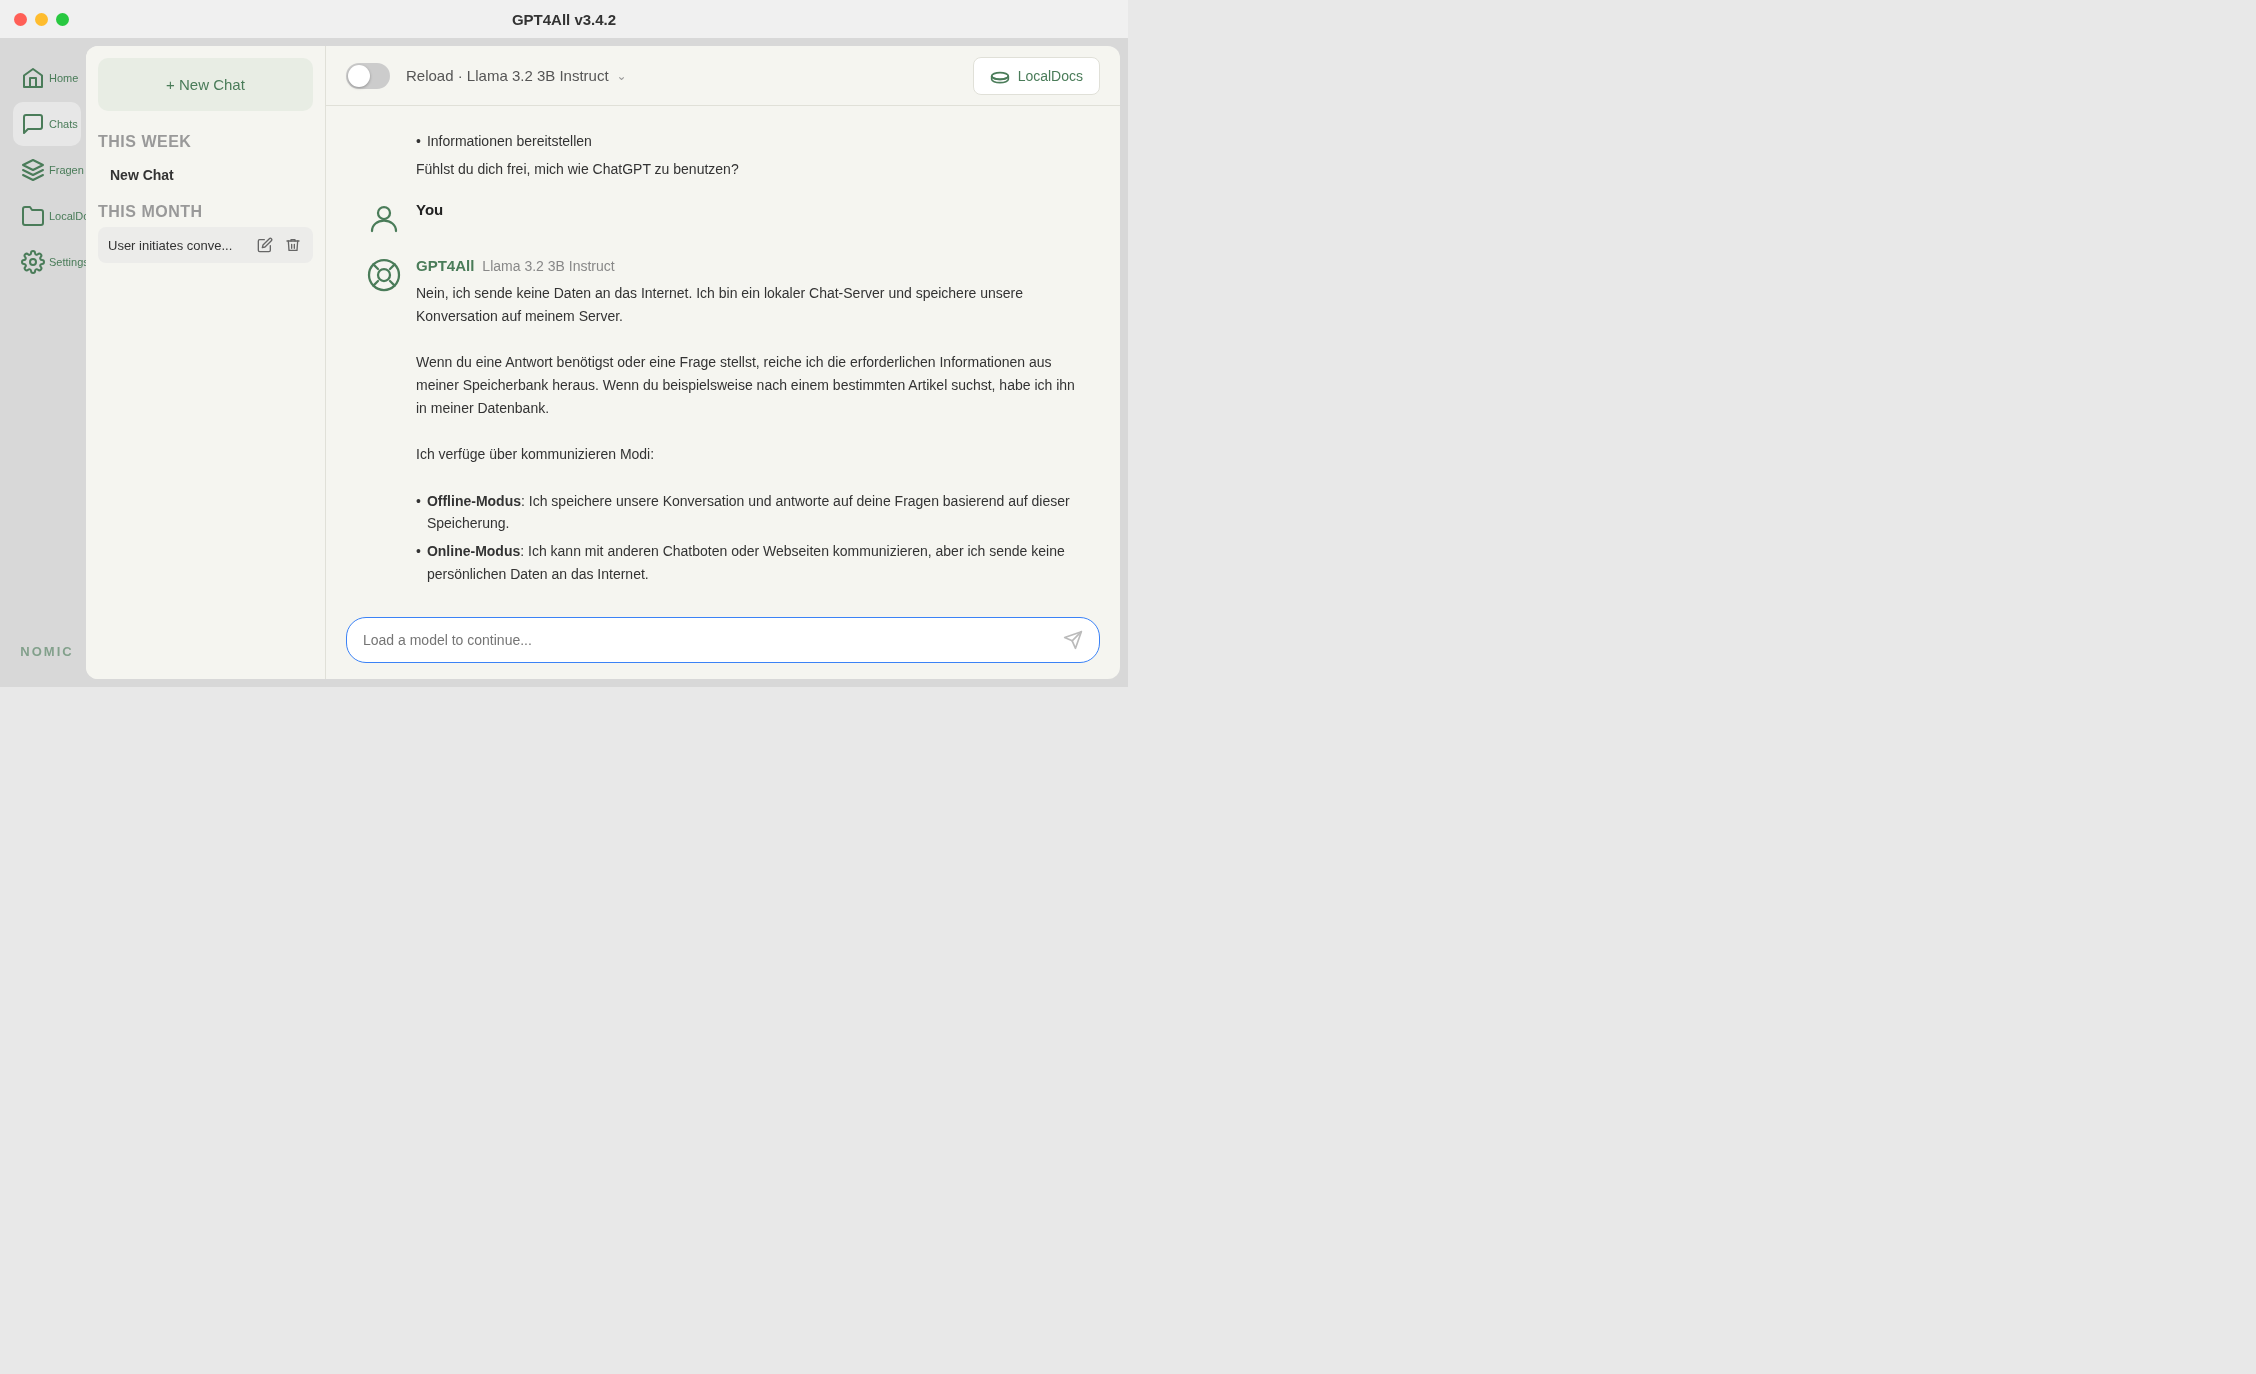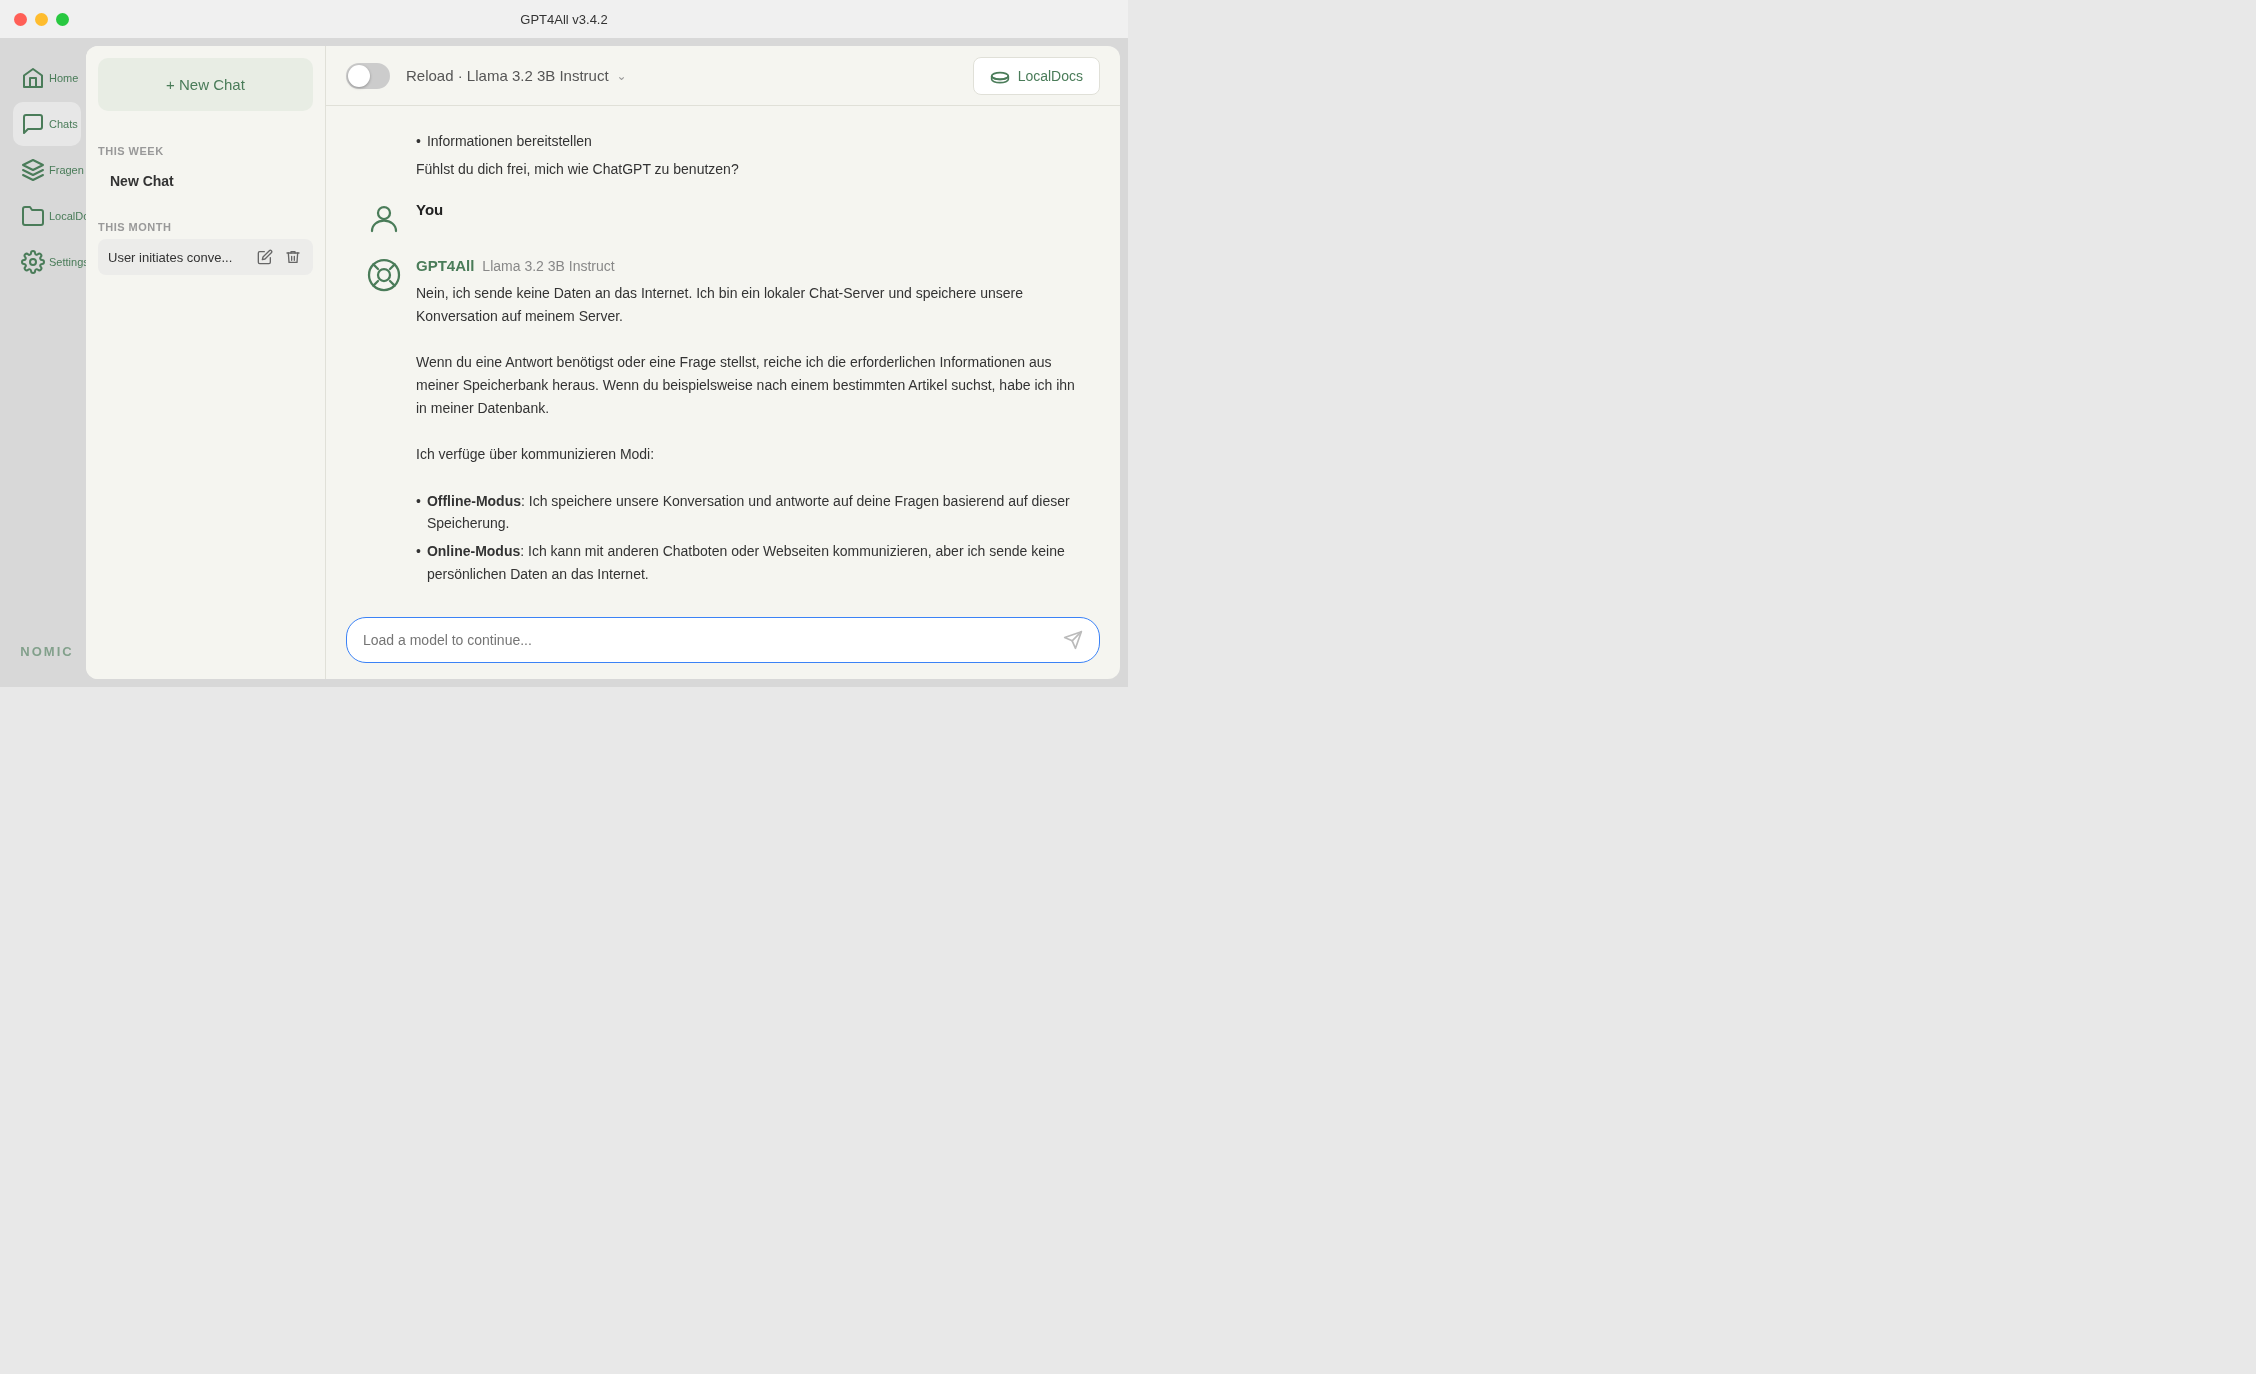--- a/index.html
+++ b/index.html
@@ -31,22 +31,22 @@
     }
     .traffic-light {
       width: 13px;
       height: 13px;
       border-radius: 50%;
     }
     .tl-red { background: #ff5f57; }
     .tl-yellow { background: #febc2e; }
     .tl-green { background: #28c840; }
     .title-text {
-      font-size: 13px;
-      font-weight: 400;
+      font-size: 15px;
+      font-weight: 700;
       color: #333;
     }
     
     .app-container {
       display: flex;
       flex: 1;
       overflow: hidden;
       background: #d8d8d8;
       padding: 8px;
       gap: 0;
@@ -129,26 +129,26 @@
       cursor: pointer;
       text-align: center;
       font-weight: 500;
       margin-bottom: 16px;
       display: flex;
       align-items: center;
       justify-content: center;
       gap: 6px;
     }
     .section-label {
-      font-size: 11px;
+      font-size: 16px;
       color: #999;
       font-weight: 600;
       letter-spacing: 0.5px;
       margin-bottom: 6px;
-      margin-top: 18px;
+      margin-top: 6px;
       text-transform: uppercase;
     }
     .chat-item {
       padding: 10px 12px;
       border-radius: 8px;
       font-size: 14px;
       color: #333;
       cursor: pointer;
       font-weight: 600;
       margin-bottom: 4px;

